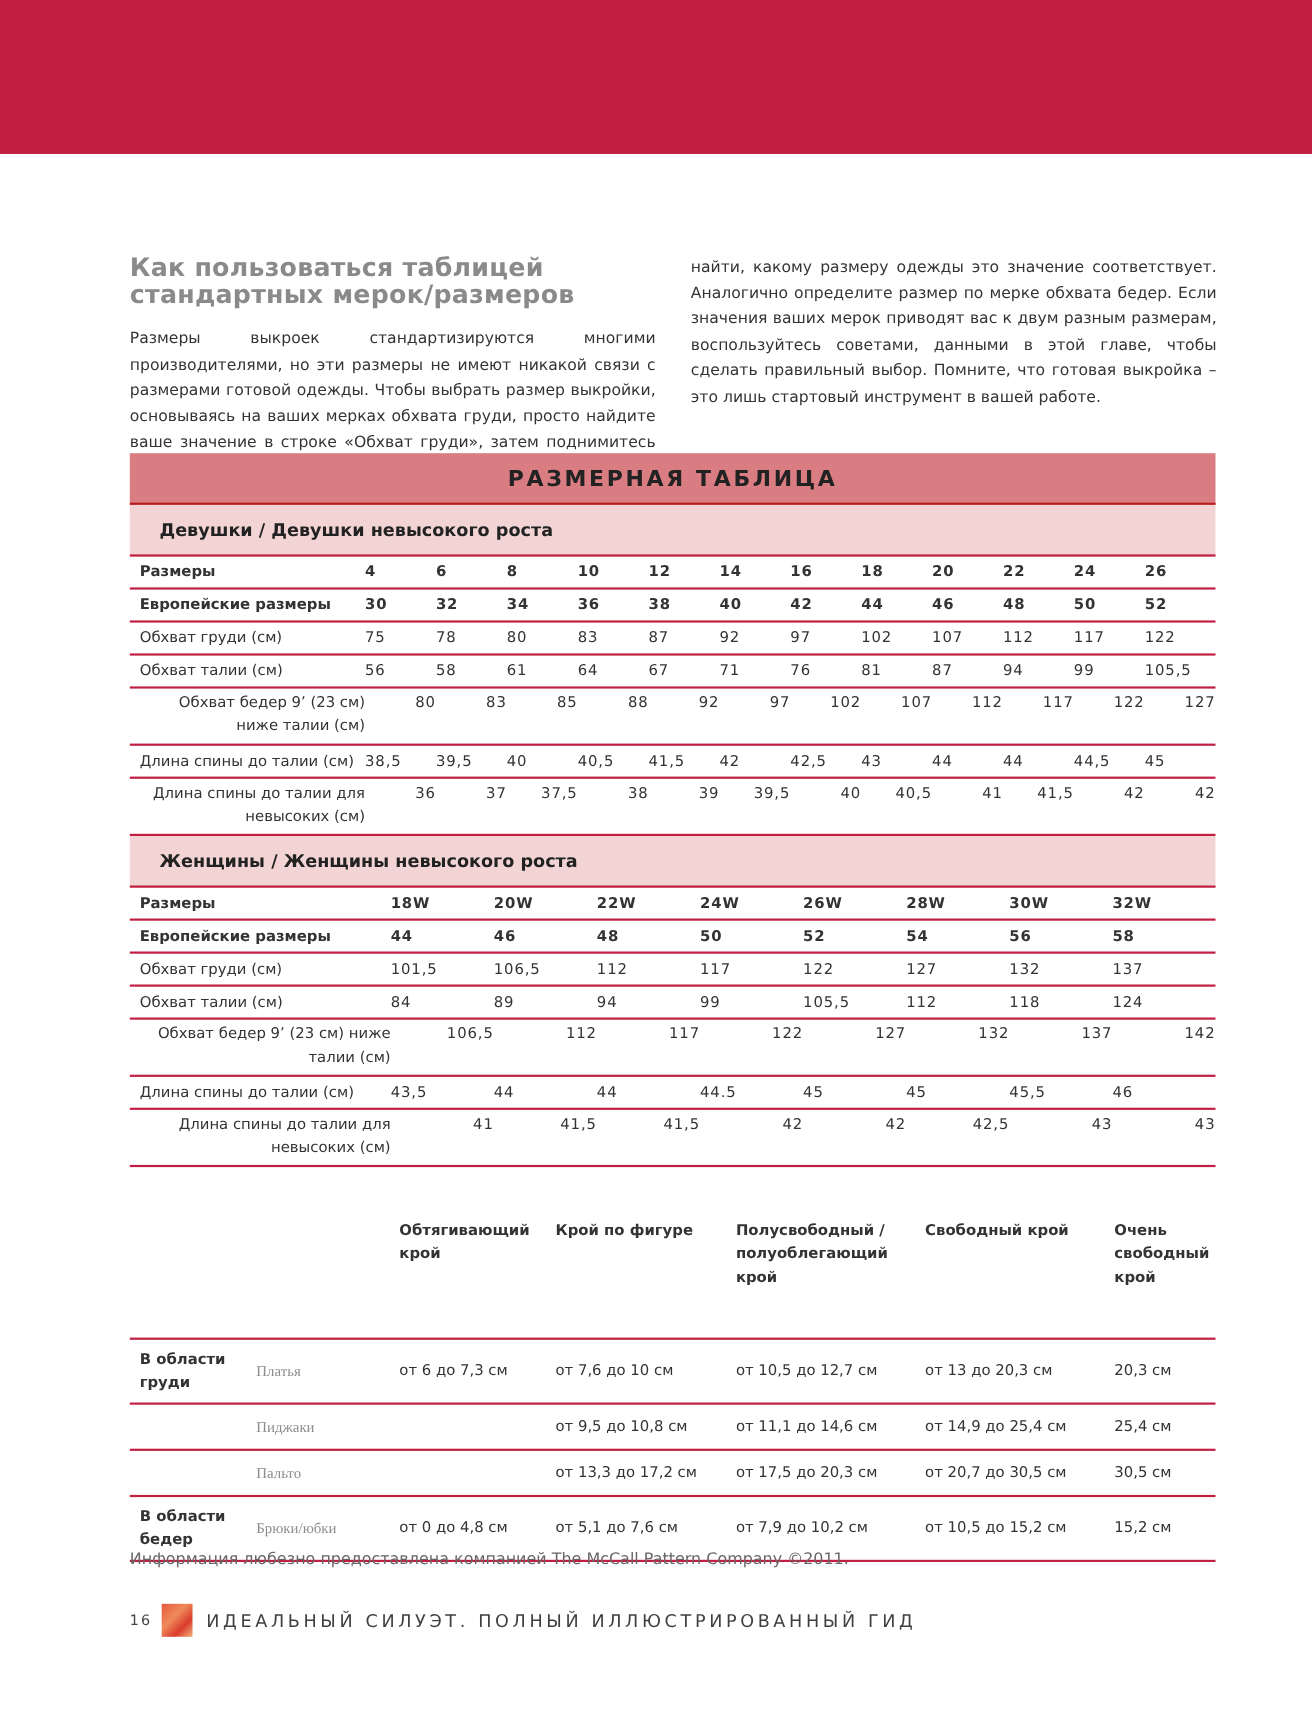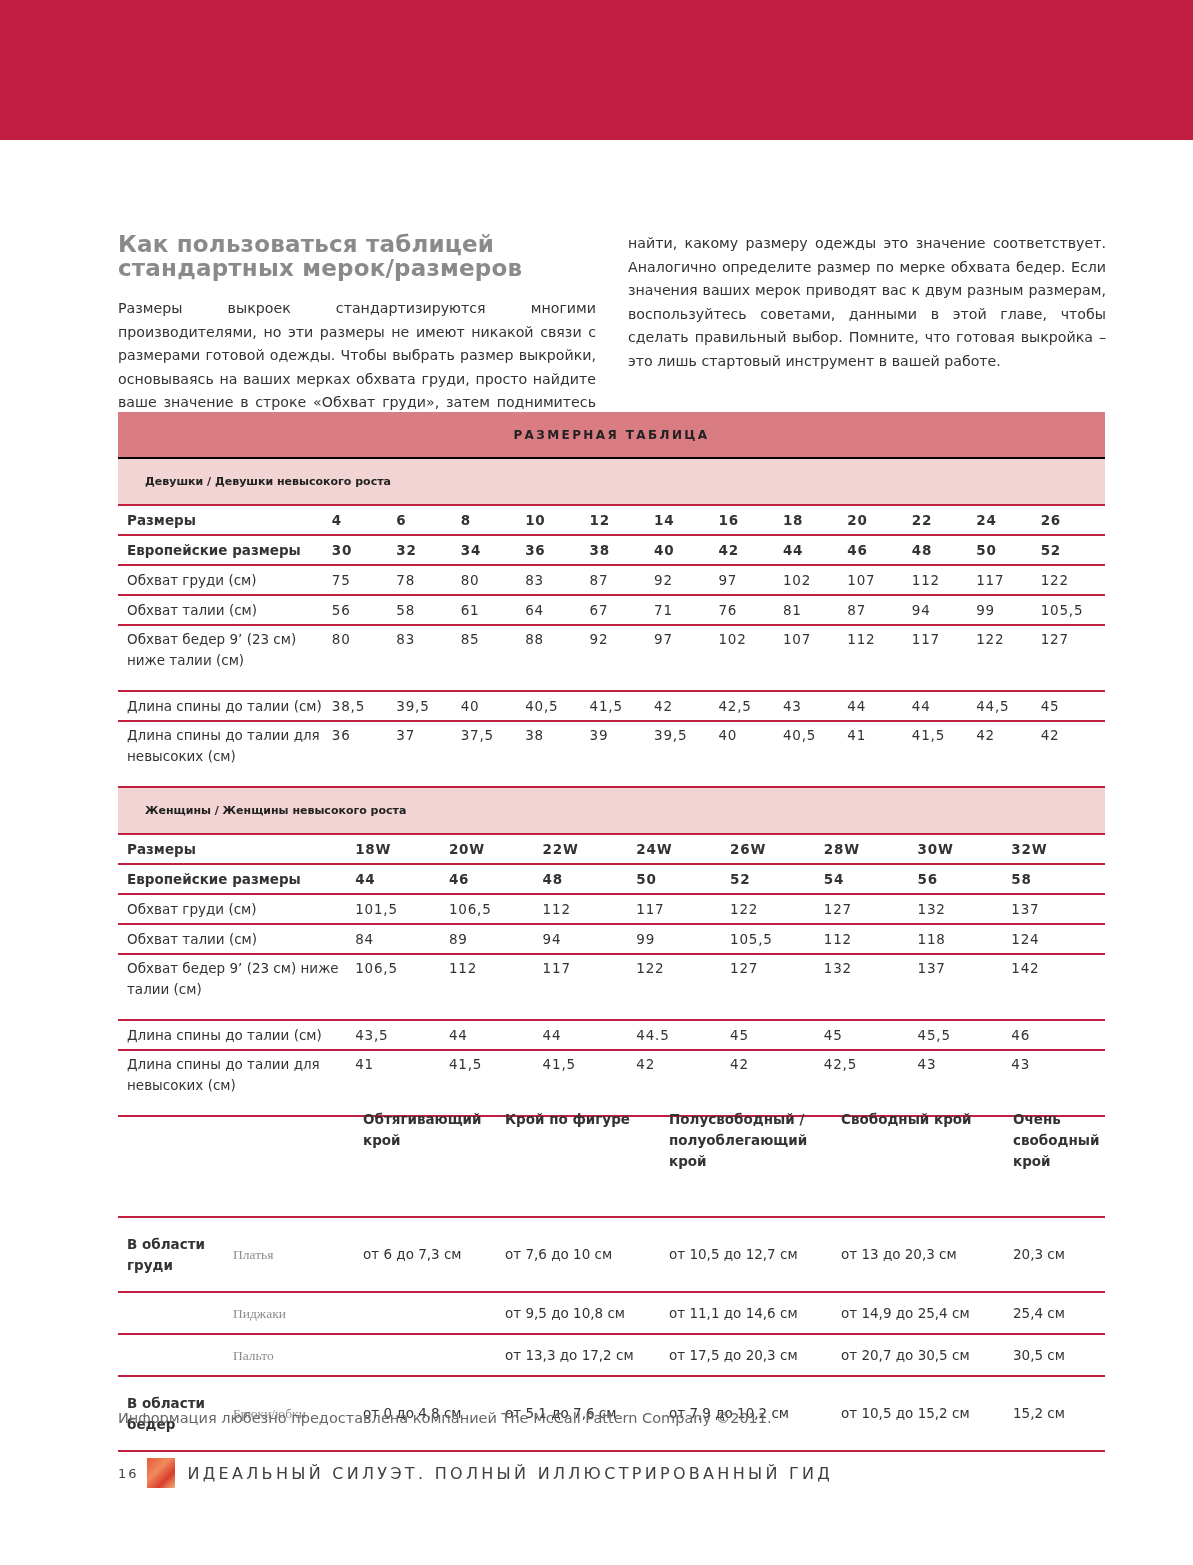--- a/index.html
+++ b/index.html
@@ -11,39 +11,39 @@
   .intro { position: absolute; top: 232px; left: 118px; width: 988px; display: flex; justify-content: space-between; }
   .intro-col { width: 478px; }
   .intro-title { font-size: 23px; font-weight: bold; color: #8a8a8a; line-height: 24px; letter-spacing: 0.2px; margin-bottom: 17px; }
   .intro-text { font-size: 14.2px; line-height: 23.5px; color: #333; text-align: justify; }
   .intro-col.right .intro-text { margin-top: 0; }
 
   .table-wrap { position: absolute; left: 118px; width: 987px; }
   .size-wrap { top: 412px; }
   .ease-wrap { top: 1099px; }
 
-  .tbl-title { height: 47px; background: #d97d82; border-bottom: 2px solid #000000; display: flex; align-items: center; justify-content: center;
-    font-size: 12px; font-weight: bold; letter-spacing: 2.4px; color: #222; }
+  .tbl-title { height: 47px; background: #d97d82; border-bottom: 2px solid #b91c1c; display: flex; align-items: center; justify-content: center;
+    font-size: 20px; font-weight: bold; letter-spacing: 2.4px; color: #222; }
   .sect-title { height: 47px; background: #f3d4d4; border-bottom: 2px solid #c01f42; display: flex; align-items: center; padding-left: 27px;
-    font-size: 11px; font-weight: bold; color: #222; }
+    font-size: 16px; font-weight: bold; color: #222; }
 
   .grid-row { display: flex; border-bottom: 2px solid #c01f42; font-size: 13.5px; color: #333; }
   .grid-row .lbl { padding-left: 9px; line-height: 21px; }
   .grid-row .val { line-height: 21px; letter-spacing: 0.8px; }
   .grid-row.bold { font-weight: bold; }
   .grid-row.h1 { height: 30px; padding-top: 4px; }
-  .grid-row.h2 { height: 66px; padding-top: 3px; }
+  .grid-row.h2 { height: 52px; padding-top: 3px; text-align: right; }
   .grid-row .lbl.teen { width: 215px; }
   .grid-row .val.teen { width: 64.8px; }
   .grid-row .lbl.women { width: 239px; }
   .grid-row .val.women { width: 94.5px; }
 
   .ease-head { display: flex; height: 119px; border-bottom: 2px solid #c01f42; padding-top: 10px; font-size: 13.5px; font-weight: bold; color: #333; line-height: 21px; }
   .ease-row { display: flex; border-bottom: 2px solid #c01f42; font-size: 13.5px; color: #333; line-height: 21px; }
-  .ease-row.tall { height: 75px; align-items: center; }
+  .ease-row.tall { height: 59px; align-items: center; }
   .ease-row.short { height: 42px; align-items: center; }
   .c-area { width: 115px; padding-left: 9px; font-weight: bold; }
   .c-garm { width: 130px; color: #8c8c8c; font-family: Liberation Serif, serif; }
   .c1 { width: 142px; }
   .c2 { width: 164px; }
   .c3 { width: 172px; }
   .c4 { width: 172px; }
   .c5 { width: 92px; }
 
   .credit { position: absolute; left: 118px; top: 1410px; font-size: 14.5px; color: #666; }

